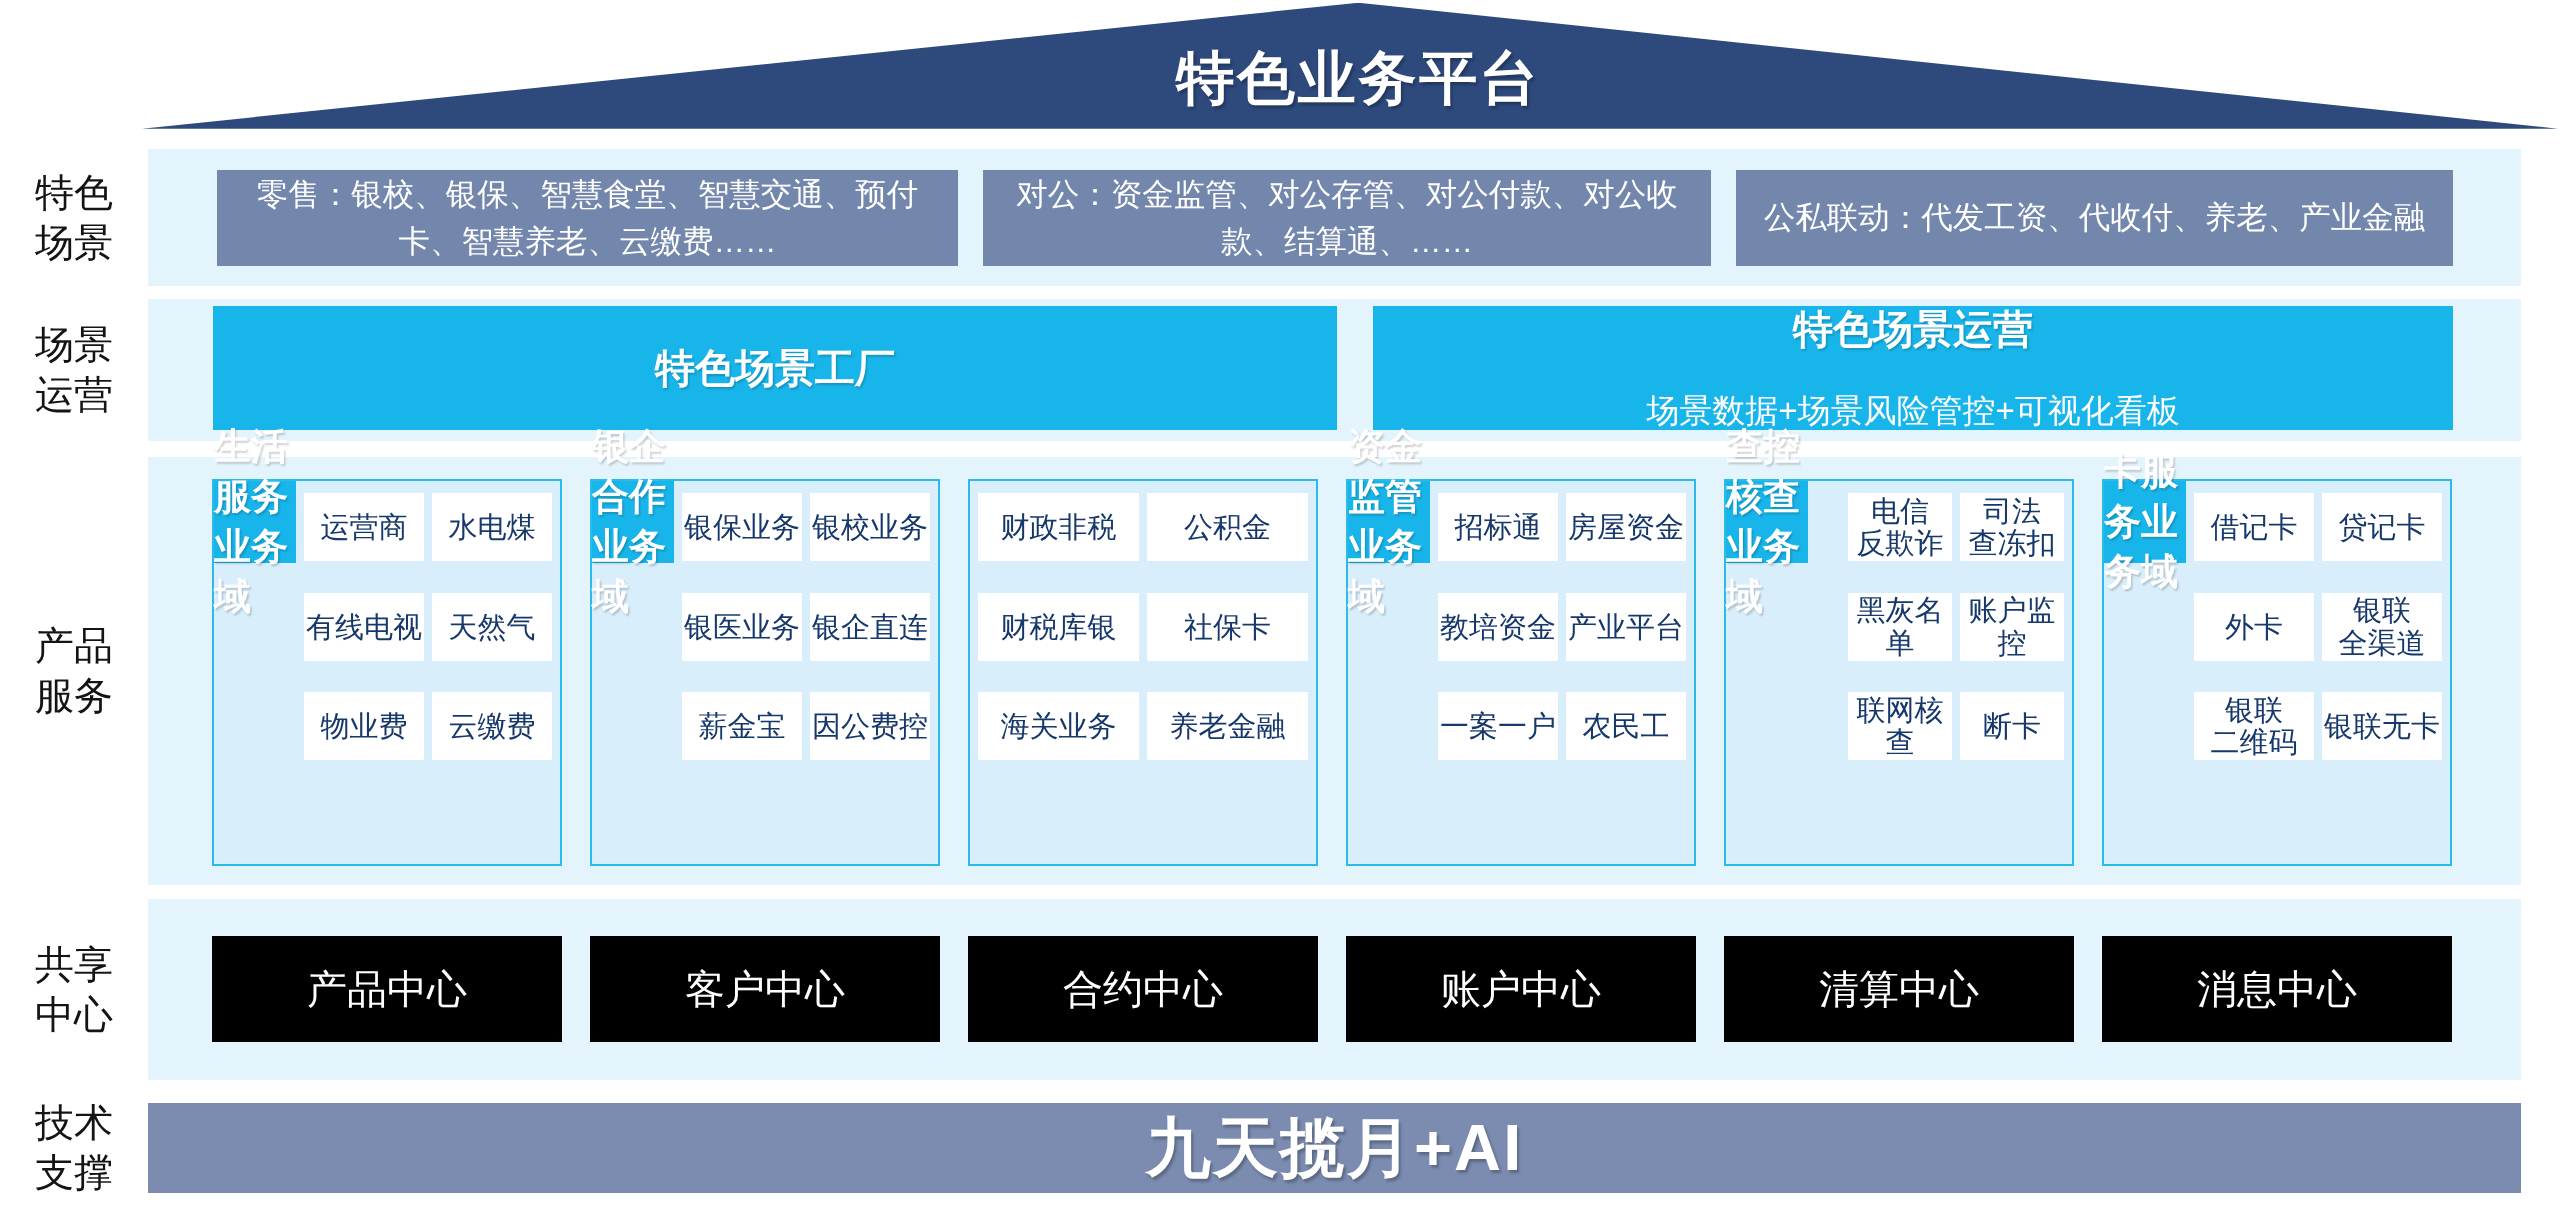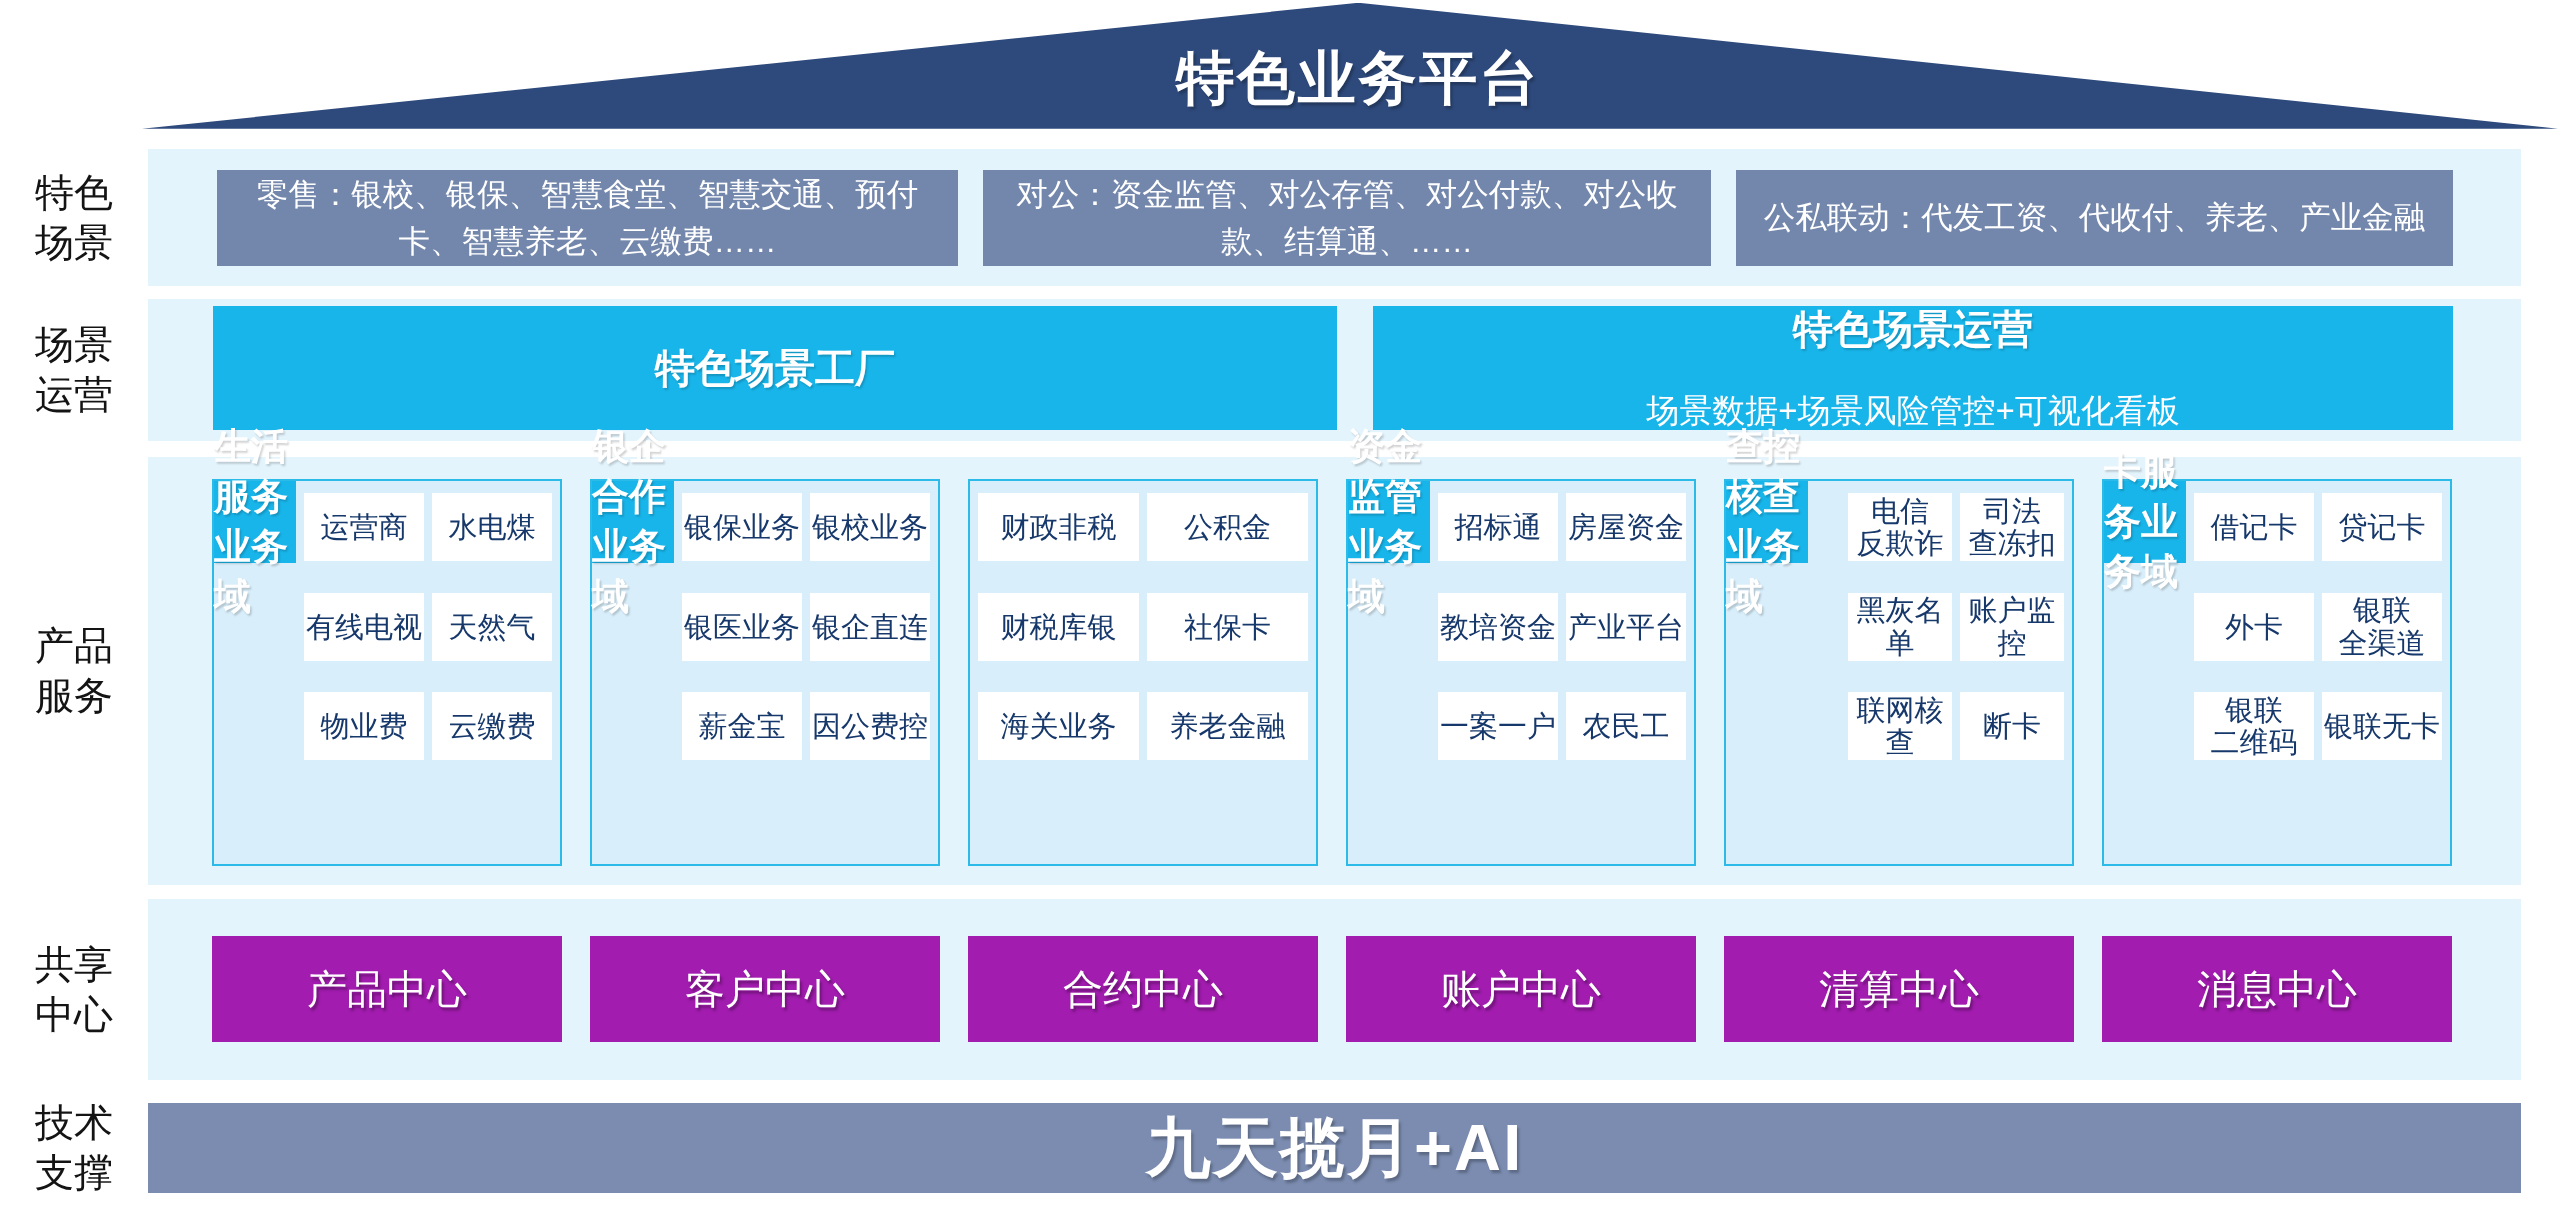--- a/index.html
+++ b/index.html
@@ -134,21 +134,21 @@
     justify-content: center;
     text-align: center;
     white-space: pre-line;
   }
 
   
   .center-box {
     position: absolute;
     top: 936px; height: 106px;
     width: 350px;
-    background: #a21caf;
+    background: #000000;
     color: #ffffff;
     font-size: 40px;
     display: flex;
     align-items: center;
     justify-content: center;
     text-shadow: 2.1px 2.7px 2.7px rgba(0,0,0,0.35);
   }
 
   
   .tech-bar {

